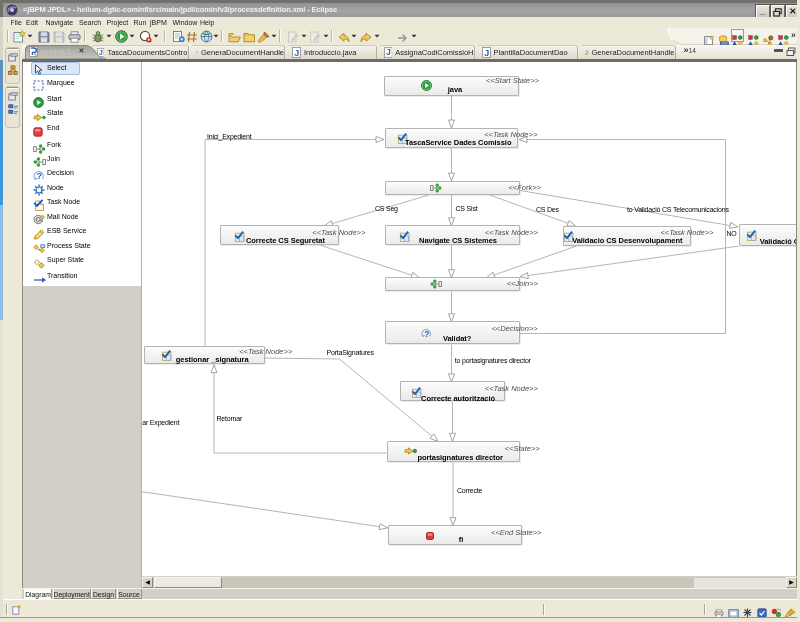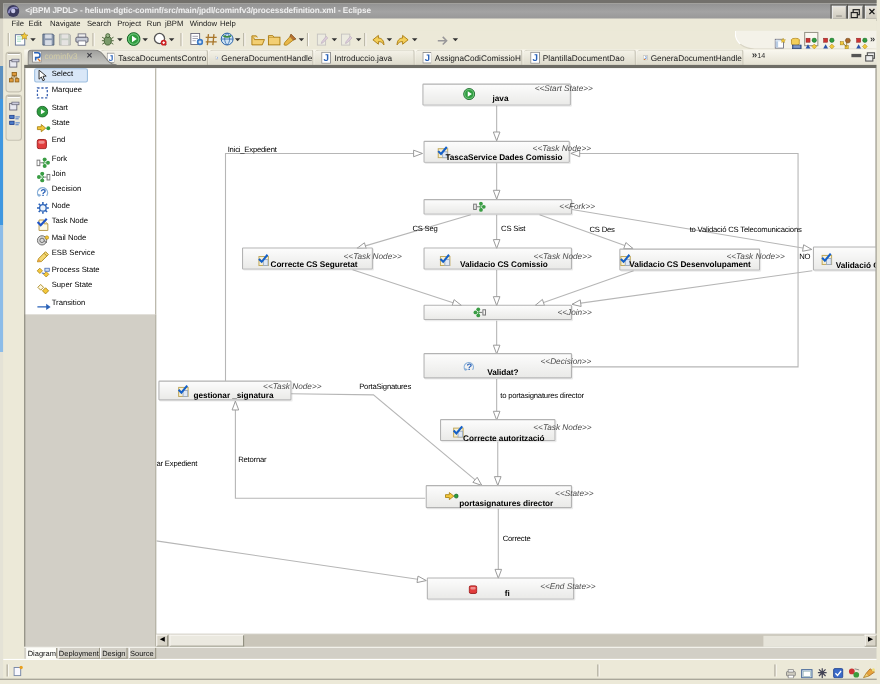--- a/index.html
+++ b/index.html
@@ -470,21 +470,21 @@
 <rect x="1.6" y="1.6" width="4.8" height="2.2" rx="1" fill="#f08f8f"></rect>
 </svg>
 <div class="nt" style="left:237.0px;top:14.8px;width:160px">&lt;&lt;Start State&gt;&gt;</div>
 <div class="nn" style="left:233.0px;top:23.5px;width:160px">java</div>
 <div class="nt" style="left:235.3px;top:68.2px;width:160px">&lt;&lt;Task Node&gt;&gt;</div>
 <div class="nn" style="left:236.2px;top:76.8px;width:160px">TascaService Dades Comissio</div>
 <div class="nt" style="left:239.0px;top:121.5px;width:160px">&lt;&lt;Fork&gt;&gt;</div>
 <div class="nt" style="left:63.4px;top:166.2px;width:160px">&lt;&lt;Task Node&gt;&gt;</div>
 <div class="nn" style="left:63.4px;top:174.4px;width:160px">Correcte CS Seguretat</div>
 <div class="nt" style="left:236.0px;top:166.2px;width:160px">&lt;&lt;Task Node&gt;&gt;</div>
-<div class="nn" style="left:236.0px;top:174.4px;width:160px">Validacio CS Comissio</div>
+<div class="nn" style="left:236.0px;top:174.4px;width:160px">Navigate CS Sistemes</div>
 <div class="nt" style="left:411.5px;top:166.4px;width:160px">&lt;&lt;Task Node&gt;&gt;</div>
 <div class="nn" style="left:405.3px;top:174.9px;width:160px">Validacio CS Desenvolupament</div>
 <div class="nt" style="left:590.5px;top:166.7px;width:160px">&lt;&lt;Task Node&gt;&gt;</div>
 <div class="nn" style="left:595.0px;top:175.4px;width:160px">Validació CS Telecomunicacions</div>
 <div class="nt" style="left:236.0px;top:217.9px;width:160px">&lt;&lt;Join&gt;&gt;</div>
 <div class="nt" style="left:235.7px;top:262.8px;width:160px">&lt;&lt;Decision&gt;&gt;</div>
 <div class="nn" style="left:235.1px;top:272.1px;width:160px">Validat?</div>
 <div class="nt" style="left:-9.7px;top:285.9px;width:160px">&lt;&lt;Task Node&gt;&gt;</div>
 <div class="nn" style="left:-9.8px;top:293.7px;width:160px">gestionar _signatura</div>
 <div class="nt" style="left:235.9px;top:322.1px;width:160px">&lt;&lt;Task Node&gt;&gt;</div>

